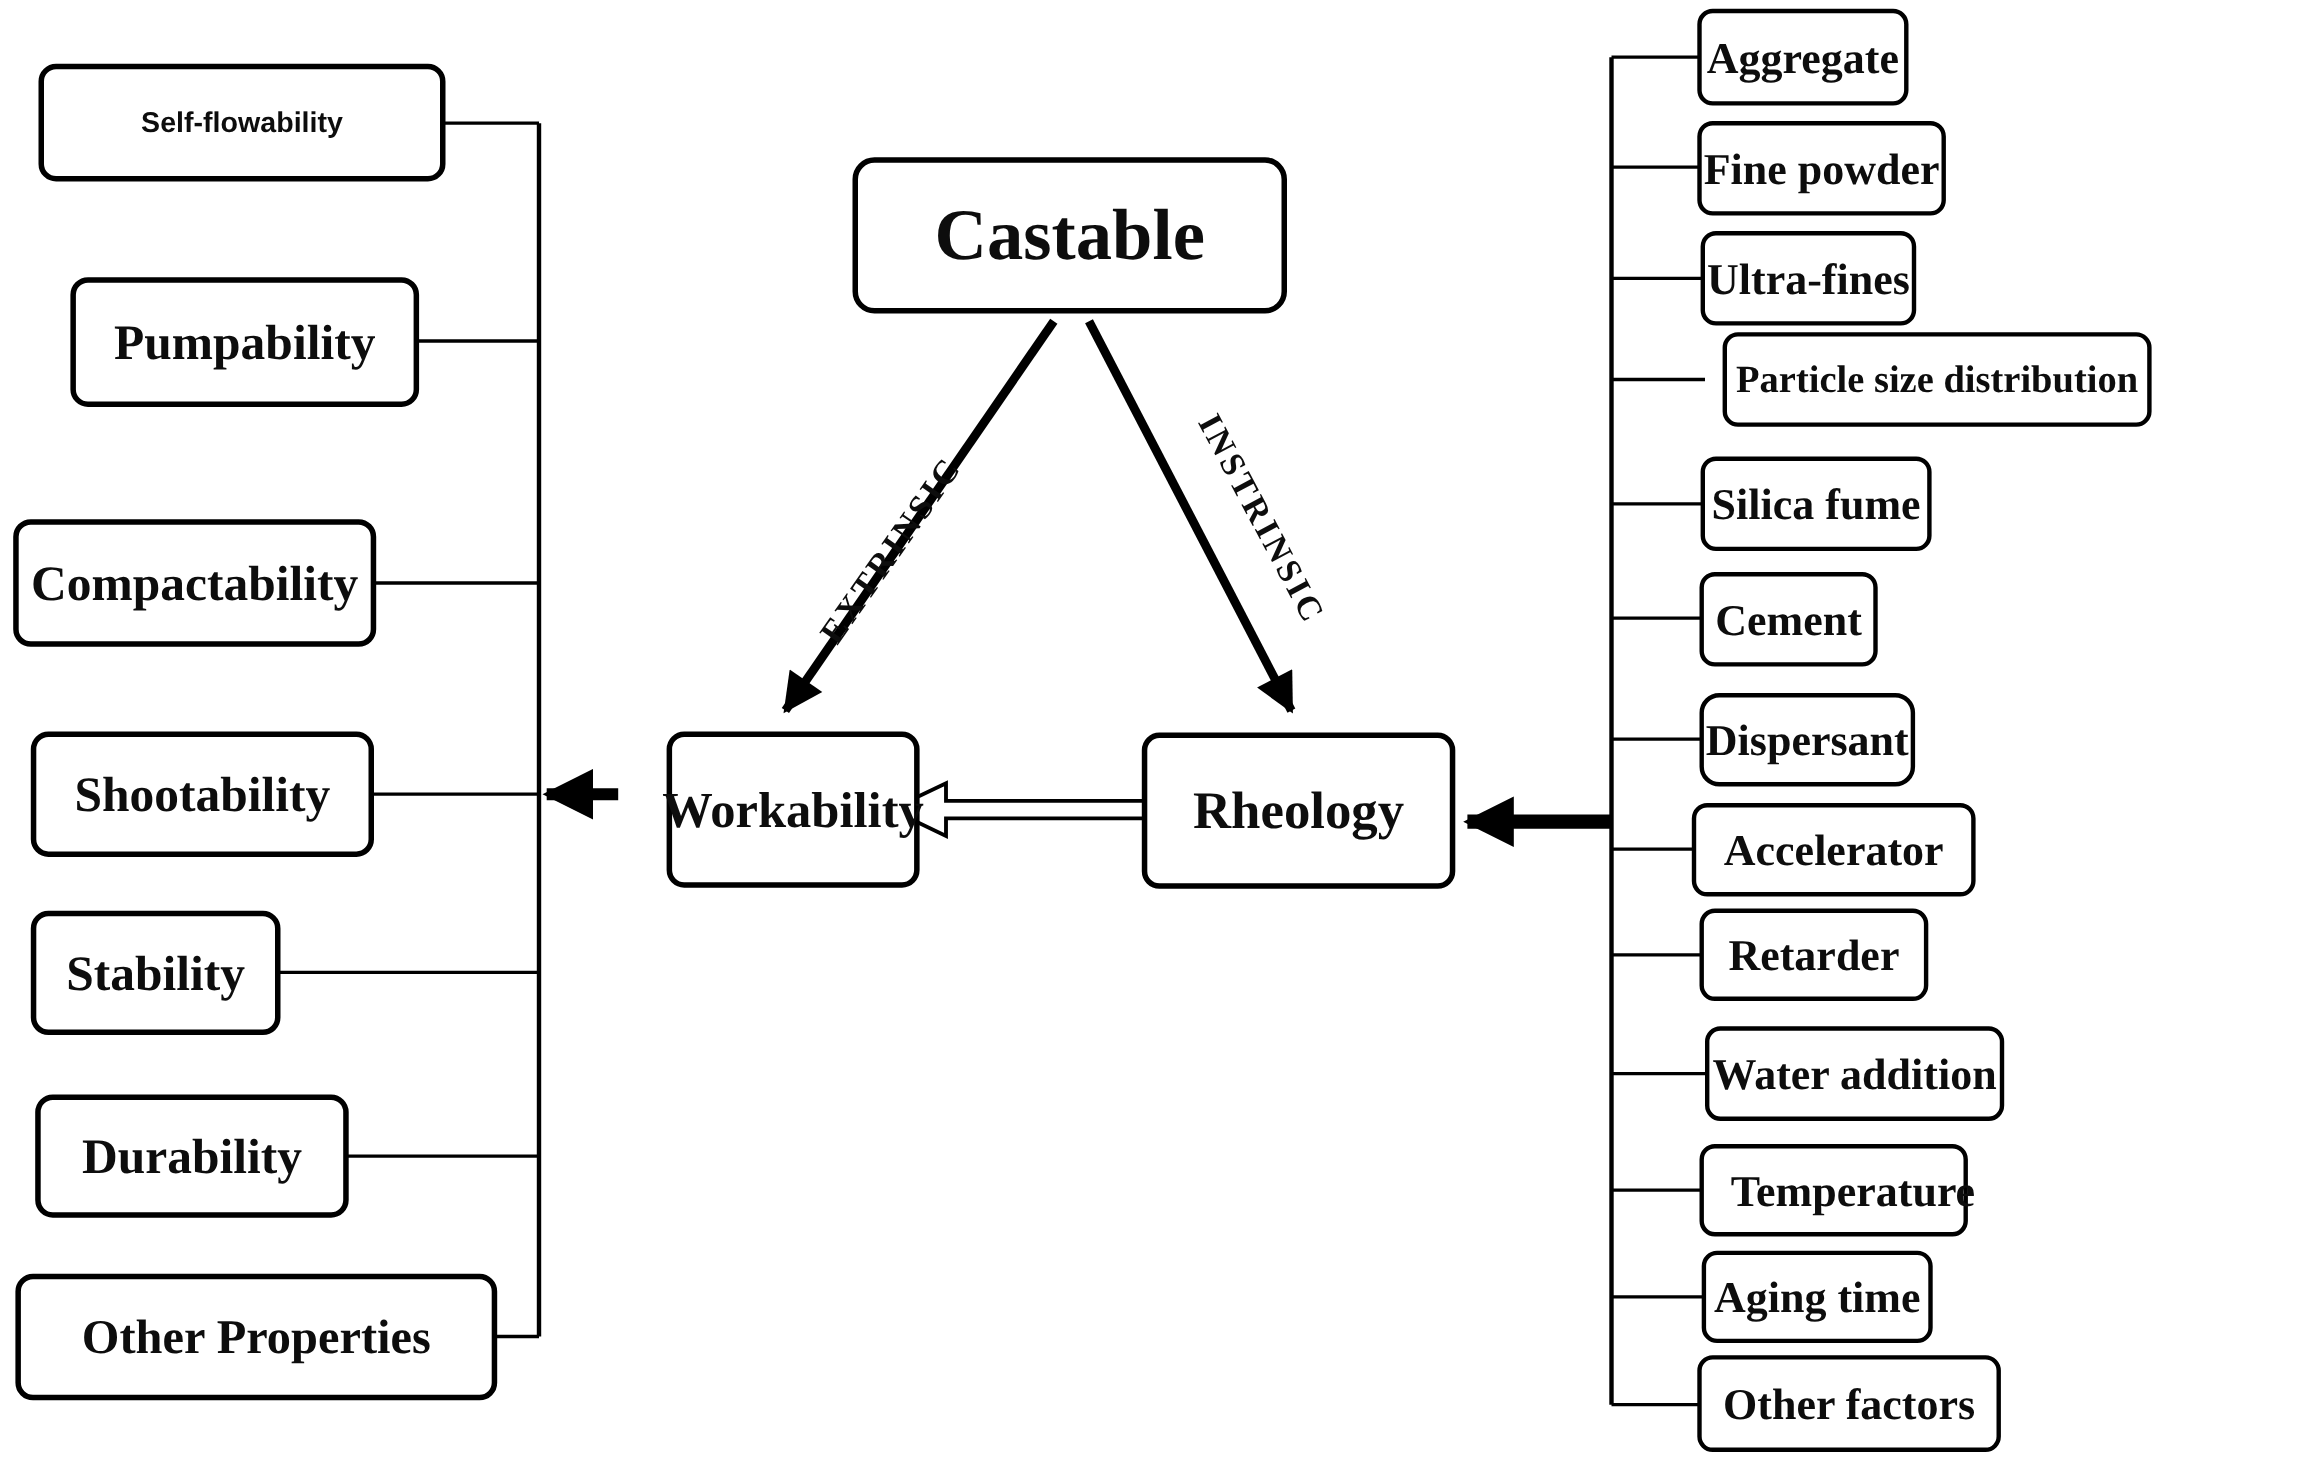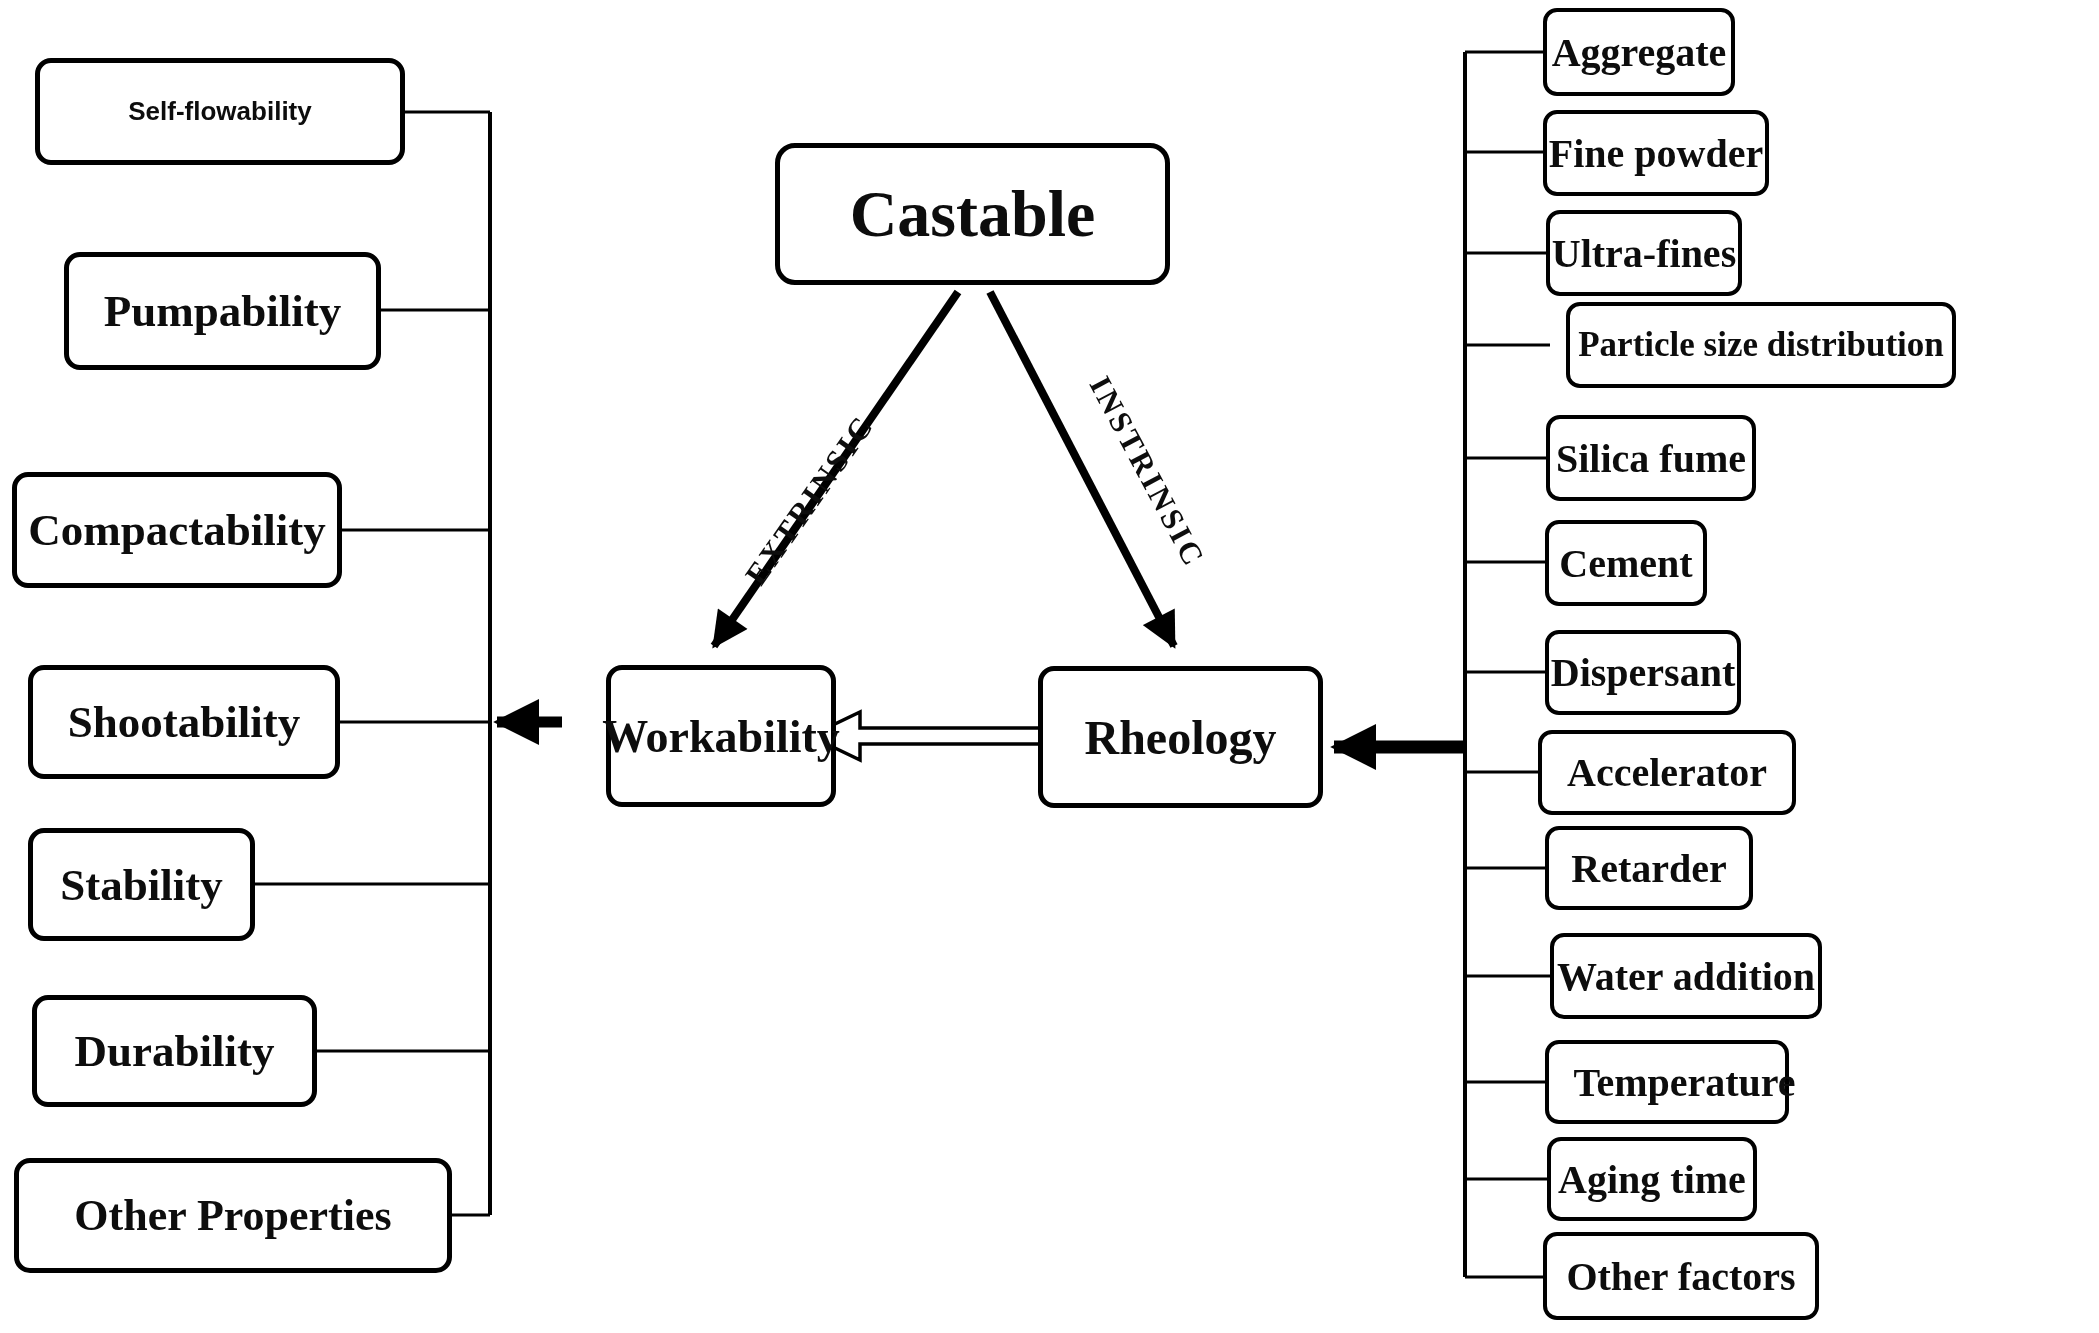--- a/index.html
+++ b/index.html
@@ -90,21 +90,21 @@
   <div class="node" style="left:28px;top:828px;width:227px;height:113px;font-size:45px;">Stability</div>
   <div class="node" style="left:32px;top:995px;width:285px;height:112px;font-size:45px;">Durability</div>
   <div class="node" style="left:14px;top:1158px;width:438px;height:115px;font-size:44px;">Other Properties</div>
 
   <div class="node thin" style="left:1543px;top:8px;width:192px;height:88px;font-size:40px;">Aggregate</div>
   <div class="node thin" style="left:1543px;top:110px;width:226px;height:86px;font-size:40px;">Fine powder</div>
   <div class="node thin" style="left:1546px;top:210px;width:196px;height:86px;font-size:40px;">Ultra-fines</div>
   <div class="node thin" style="left:1546px;top:302px;width:390px;height:86px;font-size:35px;margin-left:20px;">Particle size distribution</div>
   <div class="node thin" style="left:1546px;top:415px;width:210px;height:86px;font-size:40px;">Silica fume</div>
   <div class="node thin" style="left:1545px;top:520px;width:162px;height:86px;font-size:40px;">Cement</div>
-  <div class="node thin" style="left:1545px;top:630px;width:196px;height:85px;font-size:40px;">Dispersant</div>
+  <div class="node thin" style="left:1545px;top:630px;width:196px;height:85px;font-size:40px;border-radius:18px;">Dispersant</div>
   <div class="node thin" style="left:1538px;top:730px;width:258px;height:85px;font-size:40px;">Accelerator</div>
   <div class="node thin" style="left:1545px;top:826px;width:208px;height:84px;font-size:40px;">Retarder</div>
   <div class="node thin" style="left:1550px;top:933px;width:272px;height:86px;font-size:40px;">Water addition</div>
   <div class="node thin" style="left:1545px;top:1040px;width:244px;height:84px;font-size:40px;padding-left:35px;">Temperature</div>
   <div class="node thin" style="left:1547px;top:1137px;width:210px;height:84px;font-size:40px;">Aging time</div>
   <div class="node thin" style="left:1543px;top:1232px;width:276px;height:88px;font-size:40px;">Other factors</div>
 
 </div>
 
 </body></html>

